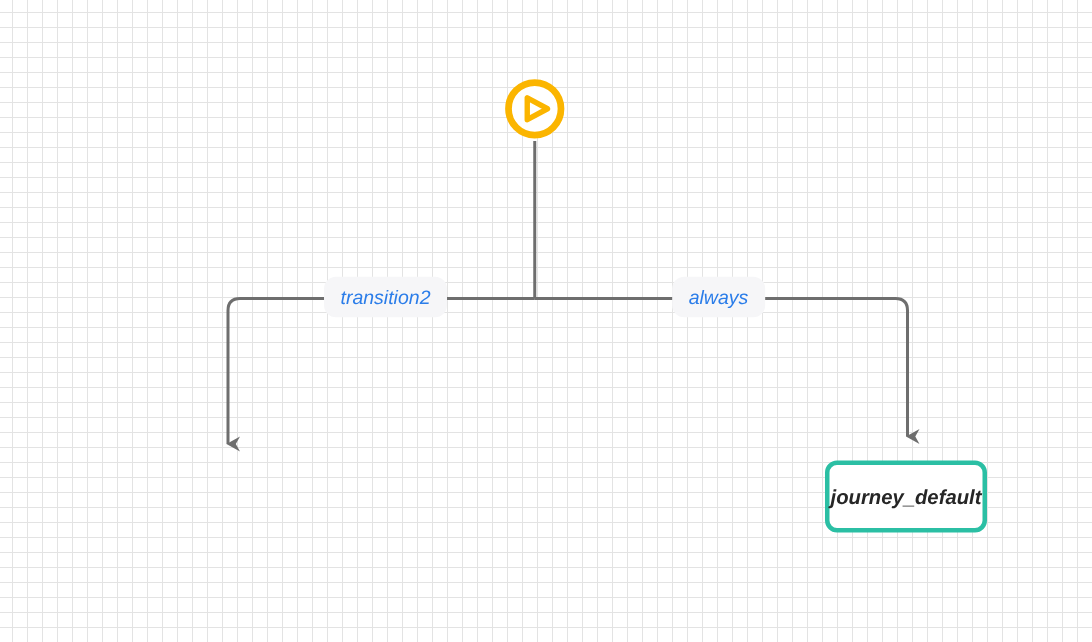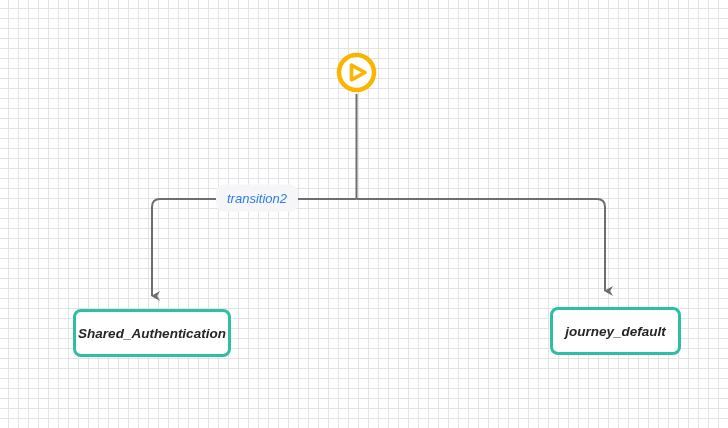--- a/index.html
+++ b/index.html
@@ -63,21 +63,21 @@
     display: flex;
     align-items: center;
     justify-content: center;
     color: #262626;
     font-weight: bold;
     font-size: 13.5px;
     white-space: nowrap;
     cursor: pointer;
   }
   .state-node-left  { left: 73px;  top: 309px; width: 158px; height: 48px; }
-  .state-node-right { left: 550px; top: 307px; width: 131px; height: 48px; align-items: center; }
+  .state-node-right { left: 550px; top: 307px; width: 108px; height: 48px; align-items: center; }
 </style>
 </head>
 <body>
 
 <div class="canvas">
 
   <svg class="edges-svg" viewBox="0 0 728 428" xmlns="http://www.w3.org/2000/svg">
     <defs>
       <marker id="arrow" markerWidth="11" markerHeight="11" refX="5.5" refY="8" orient="auto" markerUnits="userSpaceOnUse">
         <path d="M0.5 0 L5.5 9 L10.5 0 L5.5 2.8 Z" fill="#6e6e6e"></path>
@@ -93,22 +93,20 @@
 
   <div class="start-node">
     <svg width="45" height="45" viewBox="0 0 45 45" xmlns="http://www.w3.org/2000/svg">
       <circle cx="22.5" cy="22.5" r="17.5" fill="#ffffff" stroke="#FBB500" stroke-width="4.5"></circle>
       <path d="M17.5 15.2 L17.5 29.8 L31 22.5 Z" fill="none" stroke="#FBB500" stroke-width="3.6" stroke-linejoin="round"></path>
     </svg>
   </div>
 
   <div class="edge-label edge-label-transition2">transition2</div>
 
+  <div class="edge-label edge-label-always">always</div>
 
-  <div class="state-node state-node-left">
-    <span>Shared_Authentication</span>
-  </div>
 
   <div class="state-node state-node-right">
     <span>journey_default</span>
   </div>
 
 </div>
 
 </body></html>

